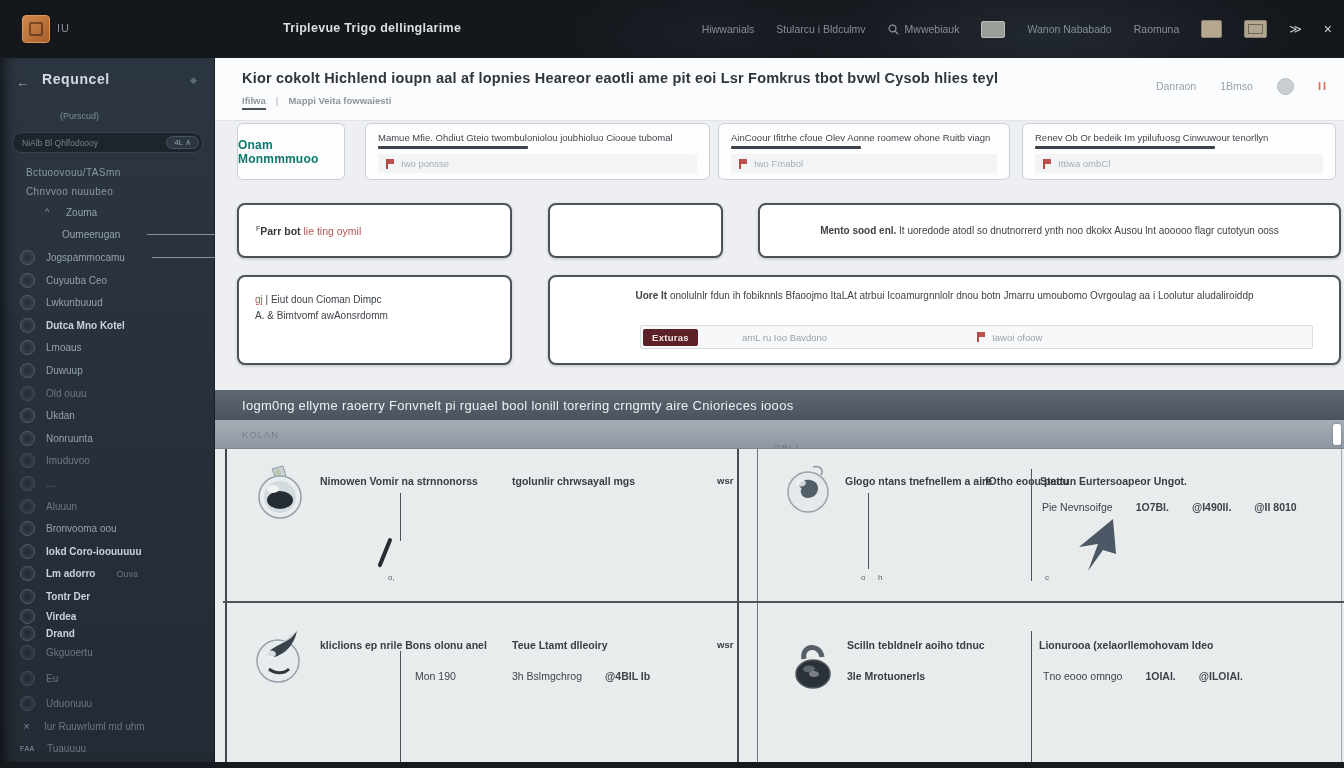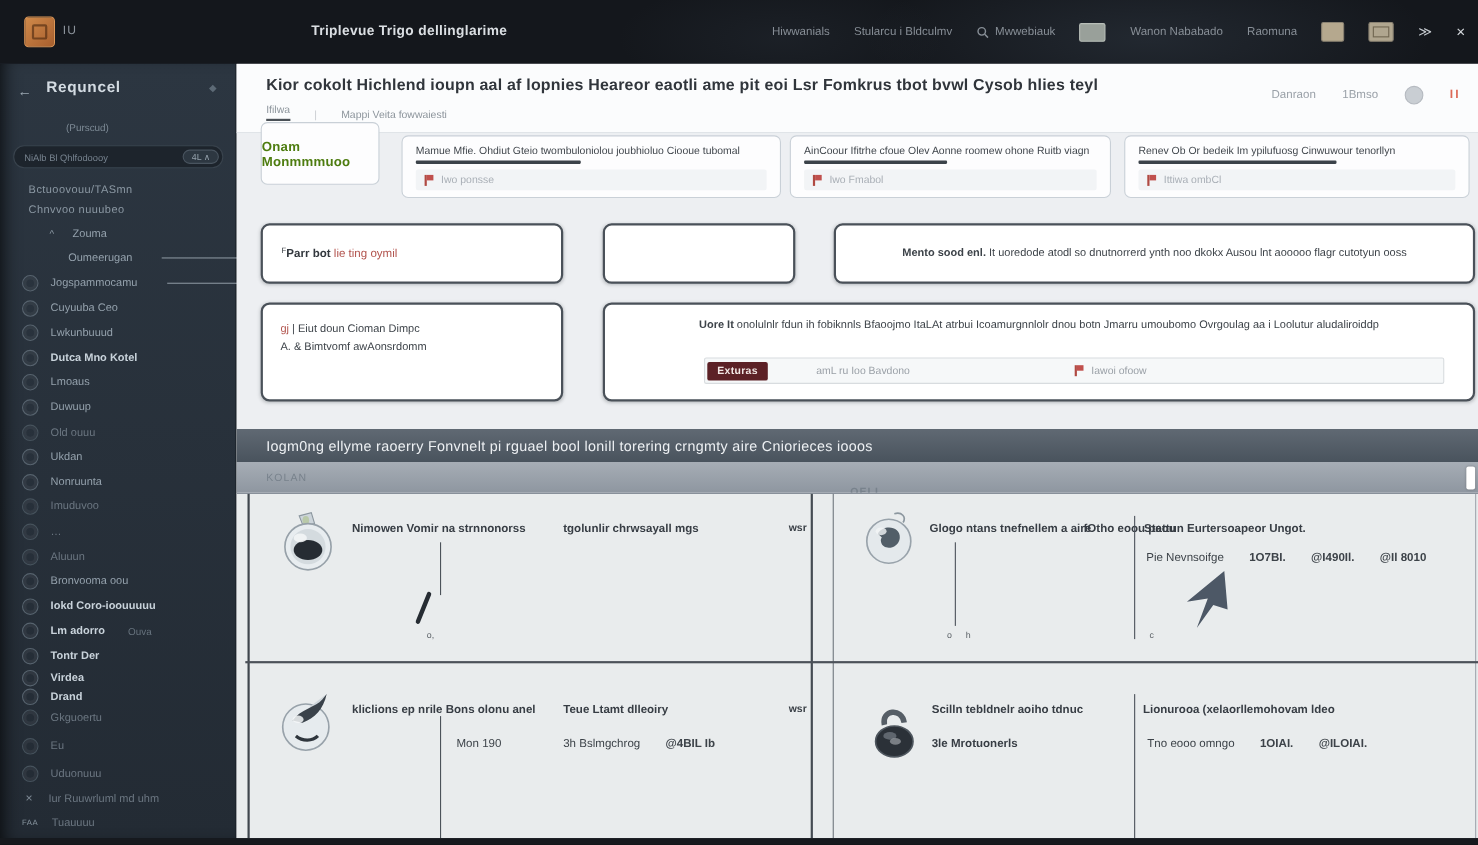--- a/index.html
+++ b/index.html
@@ -53,31 +53,31 @@
   .bright{color:#c9d3db;font-weight:bold;}
   .dim{color:#6b7681;}
   .dim .ring{border-color:#46525c;}
   .xicon{font-size:11px;color:#7b8792;width:13px;text-align:center;flex:0 0 auto;}
   .faa{font-size:7px;color:#8b98a3;letter-spacing:.5px;width:16px;flex:0 0 auto;}
 
   
   .main{position:absolute;left:215px;top:58px;right:0;bottom:6px;background:#edeff2;overflow:hidden;}
   .mainhead{position:absolute;top:0;left:0;right:0;height:62px;background:#fbfcfd;border-bottom:1px solid #e0e4e8;}
   .h-title{position:absolute;left:27px;top:12px;font-size:14.5px;font-weight:bold;color:#30353b;letter-spacing:.2px;white-space:nowrap;}
-  .h-tabs{position:absolute;left:27px;top:37px;display:flex;align-items:flex-end;gap:22px;font-size:9.5px;color:#8d959c;}
+  .h-tabs{position:absolute;left:27px;top:37px;display:flex;align-items:flex-start;gap:10px;font-size:9.5px;color:#8d959c;font-weight:bold;}
   .h-tab1{border-bottom:2px solid #4a5056;padding-bottom:2px;}
   .h-sep{color:#c7cbcf;}
   .h-right{position:absolute;right:16px;top:0;height:56px;display:flex;align-items:center;gap:24px;font-size:10.5px;color:#9aa1a8;}
   .avatar{width:15px;height:15px;border-radius:50%;background:#c9ced3;border:1px solid #b5bac0;}
   .pause{color:#dc6a58;font-weight:bold;font-size:11px;letter-spacing:2px;}
 
   
   .card{position:absolute;background:#fdfdfe;border:1px solid #c9d0d7;border-radius:6px;box-sizing:border-box;}
-  #card1{left:22px;top:53px;width:108px;height:57px;display:flex;align-items:center;justify-content:center;
-         font-size:12px;font-weight:bold;color:#4d7c0f;letter-spacing:.2px;}
+  #card1{left:22px;top:65px;width:108px;height:57px;display:flex;align-items:center;justify-content:center;
+         font-size:12px;font-weight:bold;color:#0f766e;letter-spacing:.2px;}
   #card2{left:150px;top:65px;width:345px;height:57px;}
   #card3{left:503px;top:65px;width:292px;height:57px;}
   #card4{left:807px;top:65px;width:314px;height:57px;}
   .card-in{padding:8px 12px 0;}
   .c-title{font-size:9.5px;color:#40464c;white-space:nowrap;overflow:hidden;}
   .c-bar{height:3px;background:#3c434a;border-radius:1px;margin-top:3px;}
   #card2 .c-bar{width:150px;}  #card3 .c-bar{width:130px;}  #card4 .c-bar{width:180px;}
   .c-input{margin-top:5px;height:19px;background:#f2f4f6;border-radius:2px;display:flex;align-items:center;gap:7px;
            padding:0 8px;font-size:9.5px;color:#a9afb6;}
   .flag{position:relative;width:8px;height:10px;flex:0 0 auto;display:inline-block;}

